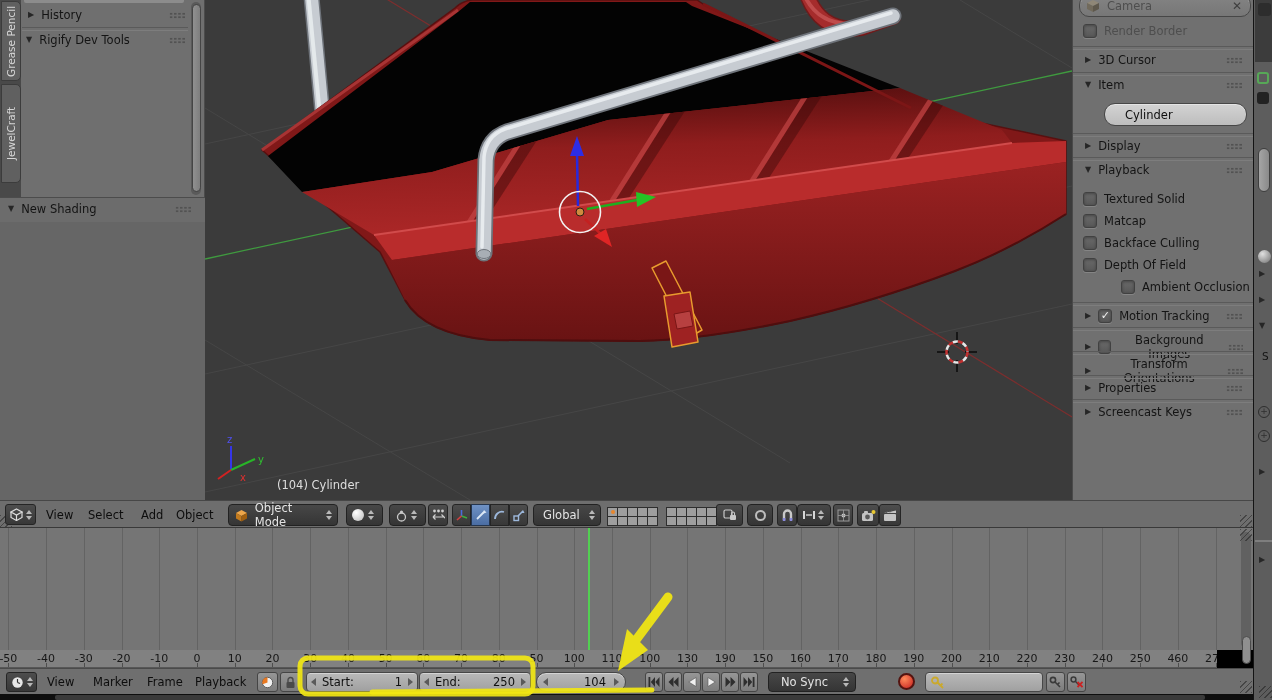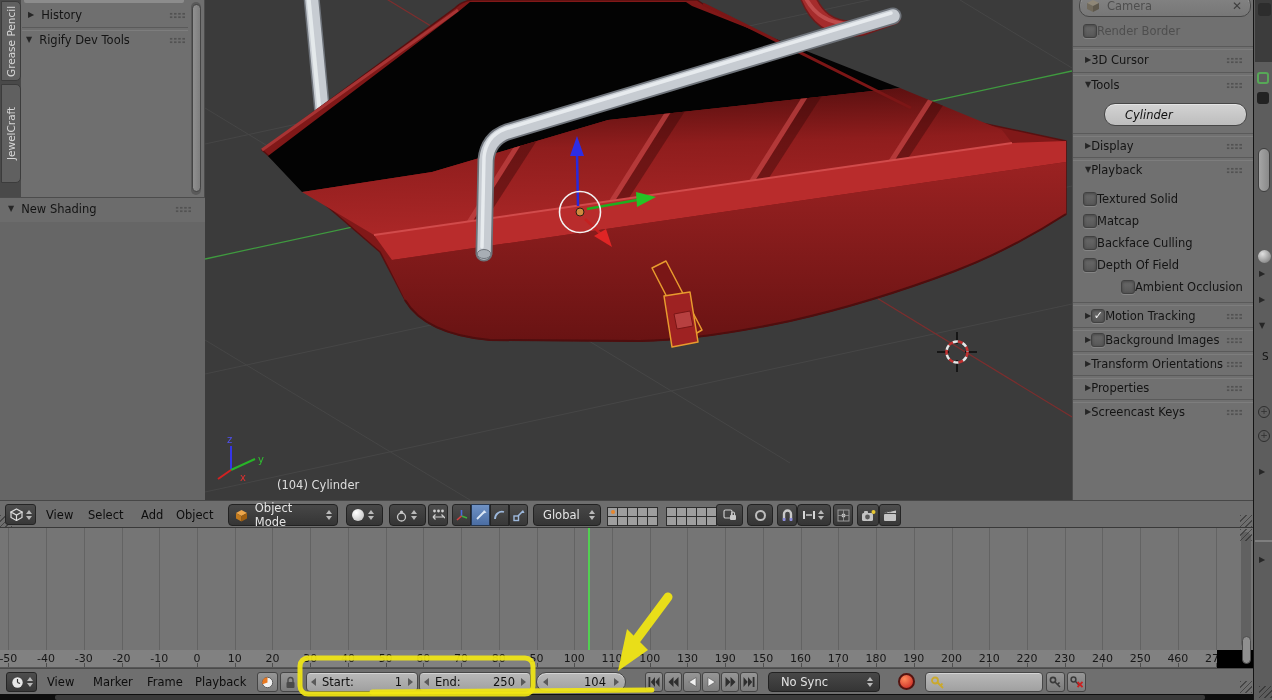--- a/index.html
+++ b/index.html
@@ -47,21 +47,21 @@
         writing-mode:vertical-rl;transform:rotate(180deg);border:1px solid #3c3c3c;box-sizing:border-box;}
   .shelf-row{position:absolute;display:flex;align-items:center;gap:7px;}
   #shelf-scrollbar{position:absolute;left:191px;top:2px;width:10px;height:193px;background:#5a5a5a;border-radius:5px;}
   #shelf-scroll-handle{position:absolute;left:0.5px;top:2px;width:9px;height:188px;background:linear-gradient(90deg,#909090,#7e7e7e);border:1px solid #454545;border-radius:5px;box-sizing:border-box;}
 
   
   #scene{left:205px;top:0;width:867px;height:500px;}
 
   
   #n-panel{left:1072px;top:0;width:181px;height:500px;background:#707070;border-left:1px solid #4a4a4a;box-sizing:border-box;}
-  .np-row{position:absolute;display:flex;align-items:center;left:12px;text-align:center;}
+  .np-row{position:absolute;display:flex;align-items:center;gap:7px;left:12px;text-align:center;}
   .np-sep{position:absolute;left:0;width:181px;}
 
   
   #vp-header{left:0;top:500px;width:1253px;height:28px;background:#6e6e6e;
      border-top:1px solid #474747;border-bottom:1px solid #393939;box-sizing:border-box;}
   #tl-header{left:0;top:668px;width:1253px;height:26px;background:#6f6f6f;
      border-top:1px solid #4a4a4a;box-sizing:border-box;}
   .menu{position:absolute;color:#0d0d0d;font-size:11.5px;cursor:default;}
 
   
@@ -261,26 +261,26 @@
     <div class="sep np-sep" style="top:46px;"></div>
 
     <div class="np-row" style="top:53px;width:158px;">
       <span class="tri">▶</span>
       <span class="ptext">3D Cursor</span>
       <span class="grip" style="margin-left:auto;"></span>
     </div>
     <div class="sep np-sep" style="top:72px;"></div>
     <div class="np-row" style="top:78px;width:158px;">
       <span class="tri">▼</span>
-      <span class="ptext">Tools</span>
+      <span class="ptext">Item</span>
       <span class="grip" style="margin-left:auto;"></span>
     </div>
 
     <div class="lfield" style="position:absolute;left:31px;top:103px;width:143px;height:23px;border-radius:11px;background:linear-gradient(#d3d3d3,#bdbdbd);">
-      <span style="margin-left:20px;font-style:italic;">Cylinder</span>
+      <span style="margin-left:20px;">Cylinder</span>
     </div>
 
     <div class="sep np-sep" style="top:133px;"></div>
     <div class="np-row" style="top:139px;width:158px;">
       <span class="tri">▶</span>
       <span class="ptext">Display</span>
       <span class="grip" style="margin-left:auto;"></span>
     </div>
     <div class="sep np-sep" style="top:157px;"></div>
     <div class="np-row" style="top:163px;width:158px;">
@@ -730,21 +730,21 @@
         </svg>
     </div>
     <div class="hbtn playbtn" style="left:740px;">
       <svg width="12" height="10">
           <polygon points="0.5,0 0.5,10 4.7,5" fill="#2e2e2e"></polygon>
           <polygon points="5,0 5,10 9.2,5" fill="#2e2e2e"></polygon>
           <rect x="9.7" y="0" width="1.8" height="10" fill="#2e2e2e"></rect>
         </svg>
     </div>
 
-    <div class="dfield abs" style="left:768px;top:3px;width:112px;height:20px;">
+    <div class="dfield abs" style="left:768px;top:3px;width:88px;height:20px;">
       <span style="margin-left:12px;">No Sync</span>
       <span class="updn" style="margin-left:auto;margin-right:6px;">
           <i class="u"></i>
           <i class="d"></i>
         </span>
     </div>
 
     <div class="abs" style="left:898px;top:4px;width:17px;height:17px;border-radius:50%;background:radial-gradient(circle at 35% 30%,#ff8a5a,#c41f1f);border:2px solid #541410;box-sizing:border-box;"></div>
 
     <div class="lfield abs" style="left:925px;top:3px;width:118px;height:20px;">

